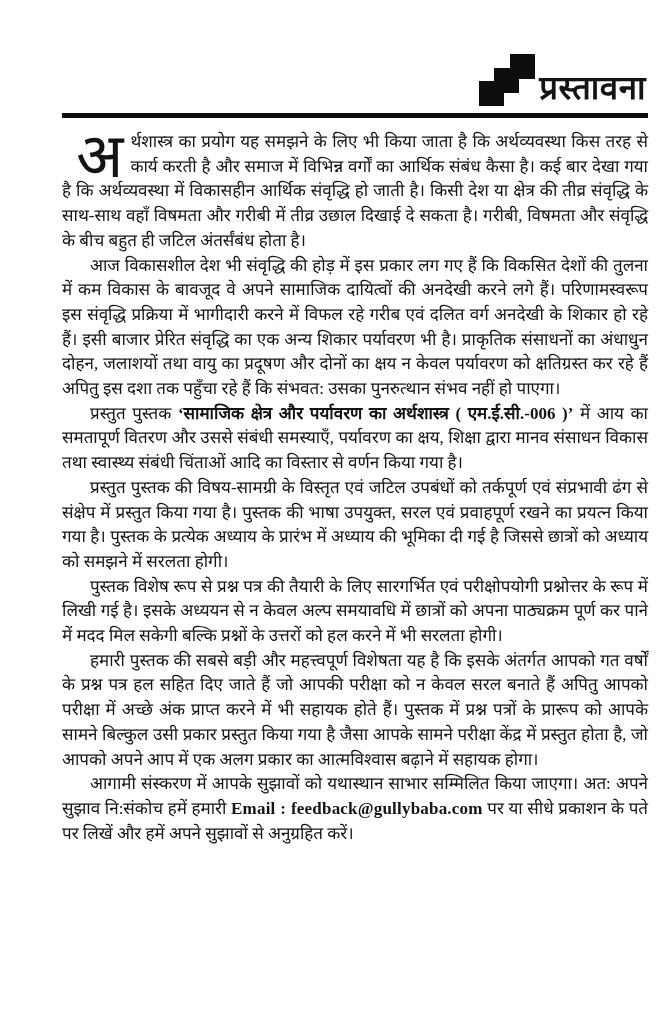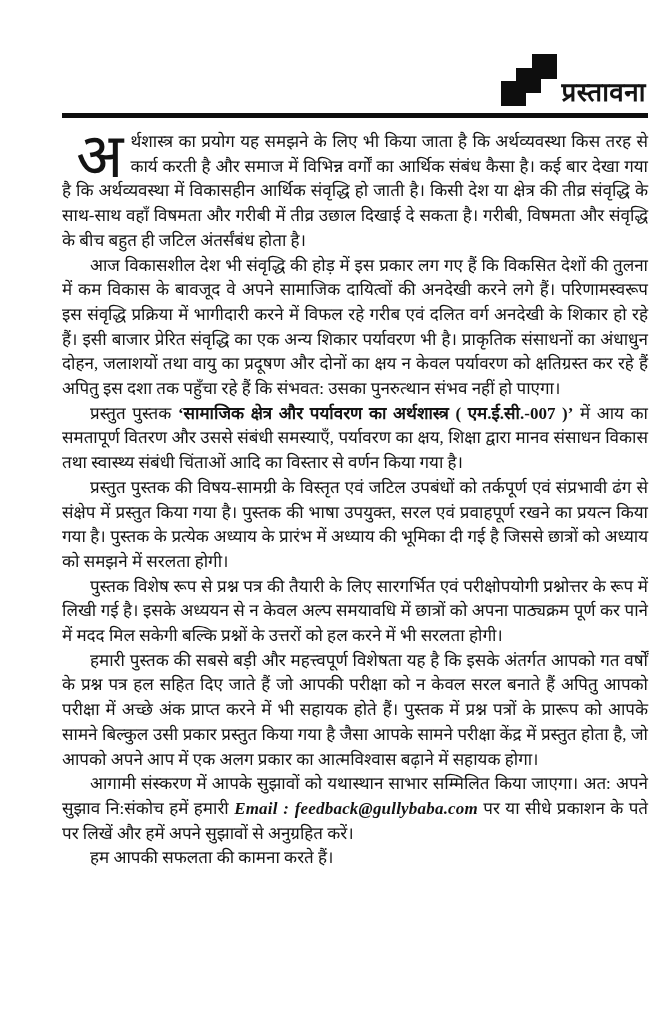--- a/index.html
+++ b/index.html
@@ -16,21 +16,21 @@
     top:54px;right:14px;
     display:flex;align-items:flex-end;
   }
   .stair-icon{position:relative;width:56px;height:52px;flex:0 0 auto;}
   .stair-icon i{position:absolute;width:25px;height:25px;background:#0e0e0e;}
   .stair-icon .sq-top{left:31px;top:0;}
   .stair-icon .sq-mid{left:15px;top:14px;}
   .stair-icon .sq-bottom{left:0;top:27px;}
   .page-title{
     margin:0 0 0 4px;
-    font-size:26px;font-weight:700;line-height:1.05;
+    font-size:33px;font-weight:700;line-height:1.05;
     letter-spacing:0.5px;
     white-space:nowrap;
   }
   .header-rule{
     position:absolute;top:113px;left:62px;right:12px;
     height:4.5px;background:#0e0e0e;
   }
   .body-text{
     position:absolute;top:130px;left:62px;right:12px;
     font-size:17px;line-height:24.7px;
@@ -39,21 +39,21 @@
   }
   .body-text p{margin:0;text-indent:28px;}
   .body-text p.first{text-indent:0;}
   .dropcap{
     float:left;
     font-size:62px;line-height:46px;
     padding:3px 7px 0 14px;
     font-weight:400;
   }
   .body-text b{font-weight:700;}
-  .email{letter-spacing:0.2px;font-style:italic;}
+  .email{letter-spacing:0.2px;}
 </style>
 </head>
 <body>
 
 <div class="page">
 
   <div class="header">
     <span class="stair-icon">
       <i class="sq-top"></i>
         <i class="sq-mid"></i>
@@ -68,38 +68,35 @@
 
     <p class="first">
       <span class="dropcap">अ</span><span>र्थशास्त्र का प्रयोग यह समझने के लिए भी किया जाता है कि अर्थव्यवस्था किस तरह से कार्य करती है और समाज में विभिन्न वर्गों का आर्थिक संबंध कैसा है। कई बार देखा गया है कि अर्थव्यवस्था में विकासहीन आर्थिक संवृद्धि हो जाती है। किसी देश या क्षेत्र की तीव्र संवृद्धि के साथ-साथ वहाँ विषमता और गरीबी में तीव्र उछाल दिखाई दे सकता है। गरीबी, विषमता और संवृद्धि के बीच बहुत ही जटिल अंतर्संबंध होता है।</span>
     </p>
 
     <p>
       <span>आज विकासशील देश भी संवृद्धि की होड़ में इस प्रकार लग गए हैं कि विकसित देशों की तुलना में कम विकास के बावजूद वे अपने सामाजिक दायित्वों की अनदेखी करने लगे हैं। परिणामस्वरूप इस संवृद्धि प्रक्रिया में भागीदारी करने में विफल रहे गरीब एवं दलित वर्ग अनदेखी के शिकार हो रहे हैं। इसी बाजार प्रेरित संवृद्धि का एक अन्य शिकार पर्यावरण भी है। प्राकृतिक संसाधनों का अंधाधुन दोहन, जलाशयों तथा वायु का प्रदूषण और दोनों का क्षय न केवल पर्यावरण को क्षतिग्रस्त कर रहे हैं अपितु इस दशा तक पहुँचा रहे हैं कि संभवत: उसका पुनरुत्थान संभव नहीं हो पाएगा।</span>
     </p>
 
     <p>
-      <span>प्रस्तुत पुस्तक </span><b>‘सामाजिक क्षेत्र और पर्यावरण का अर्थशास्त्र ( एम.ई.सी.-007 )’</b><span> में आय का समतापूर्ण वितरण और उससे संबंधी समस्याएँ, पर्यावरण का क्षय, शिक्षा द्वारा मानव संसाधन विकास तथा स्वास्थ्य संबंधी चिंताओं आदि का विस्तार से वर्णन किया गया है।</span>
+      <span>प्रस्तुत पुस्तक </span><b>‘सामाजिक क्षेत्र और पर्यावरण का अर्थशास्त्र ( एम.ई.सी.-006 )’</b><span> में आय का समतापूर्ण वितरण और उससे संबंधी समस्याएँ, पर्यावरण का क्षय, शिक्षा द्वारा मानव संसाधन विकास तथा स्वास्थ्य संबंधी चिंताओं आदि का विस्तार से वर्णन किया गया है।</span>
     </p>
 
     <p>
       <span>प्रस्तुत पुस्तक की विषय-सामग्री के विस्तृत एवं जटिल उपबंधों को तर्कपूर्ण एवं संप्रभावी ढंग से संक्षेप में प्रस्तुत किया गया है। पुस्तक की भाषा उपयुक्त, सरल एवं प्रवाहपूर्ण रखने का प्रयत्न किया गया है। पुस्तक के प्रत्येक अध्याय के प्रारंभ में अध्याय की भूमिका दी गई है जिससे छात्रों को अध्याय को समझने में सरलता होगी।</span>
     </p>
 
     <p>
       <span>पुस्तक विशेष रूप से प्रश्न पत्र की तैयारी के लिए सारगर्भित एवं परीक्षोपयोगी प्रश्नोत्तर के रूप में लिखी गई है। इसके अध्ययन से न केवल अल्प समयावधि में छात्रों को अपना पाठ्यक्रम पूर्ण कर पाने में मदद मिल सकेगी बल्कि प्रश्नों के उत्तरों को हल करने में भी सरलता होगी।</span>
     </p>
 
     <p>
       <span>हमारी पुस्तक की सबसे बड़ी और महत्त्वपूर्ण विशेषता यह है कि इसके अंतर्गत आपको गत वर्षों के प्रश्न पत्र हल सहित दिए जाते हैं जो आपकी परीक्षा को न केवल सरल बनाते हैं अपितु आपको परीक्षा में अच्छे अंक प्राप्त करने में भी सहायक होते हैं। पुस्तक में प्रश्न पत्रों के प्रारूप को आपके सामने बिल्कुल उसी प्रकार प्रस्तुत किया गया है जैसा आपके सामने परीक्षा केंद्र में प्रस्तुत होता है, जो आपको अपने आप में एक अलग प्रकार का आत्मविश्वास बढ़ाने में सहायक होगा।</span>
     </p>
 
     <p>
       <span>आगामी संस्करण में आपके सुझावों को यथास्थान साभार सम्मिलित किया जाएगा। अत: अपने सुझाव नि:संकोच हमें हमारी </span><b class="email">Email : feedback@gullybaba.com</b><span> पर या सीधे प्रकाशन के पते पर लिखें और हमें अपने सुझावों से अनुग्रहित करें।</span>
     </p>
 
 
-    <p>
-      <span>हम आपकी सफलता की कामना करते हैं।</span>
-    </p>
 
   </main>
 </div>
 
 </body></html>

